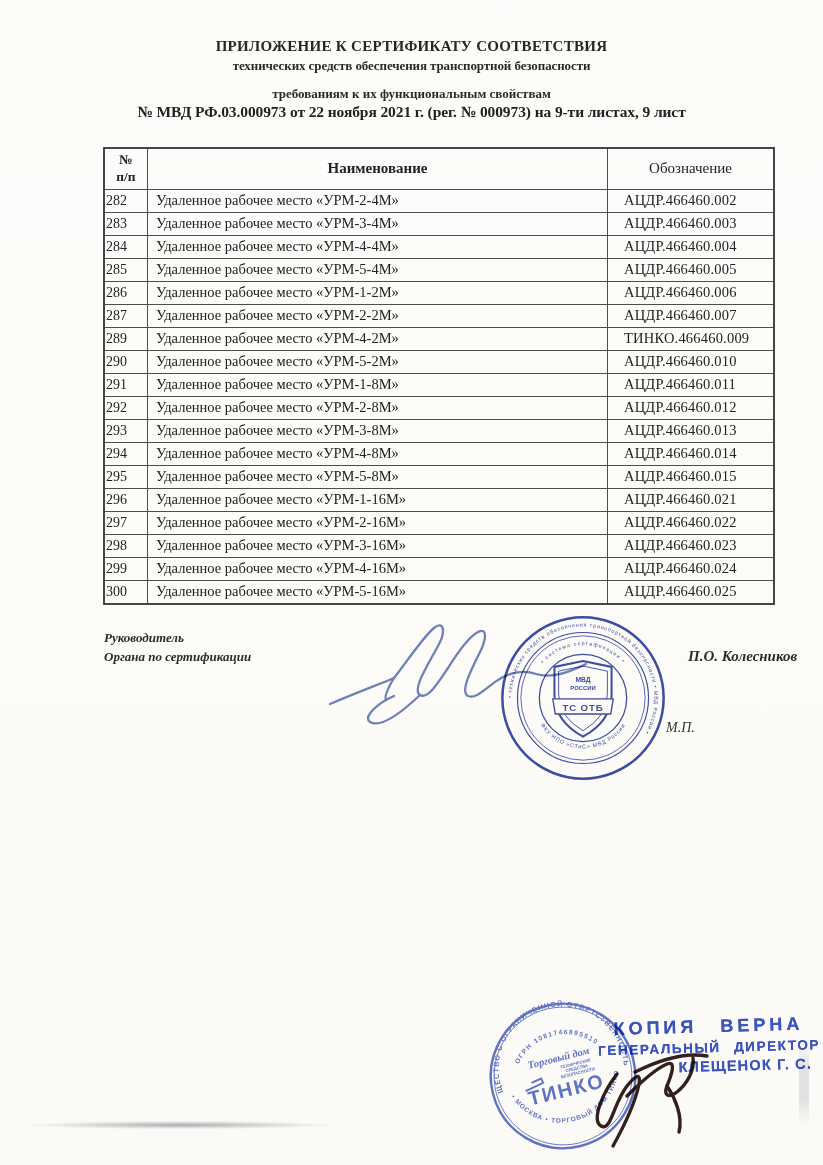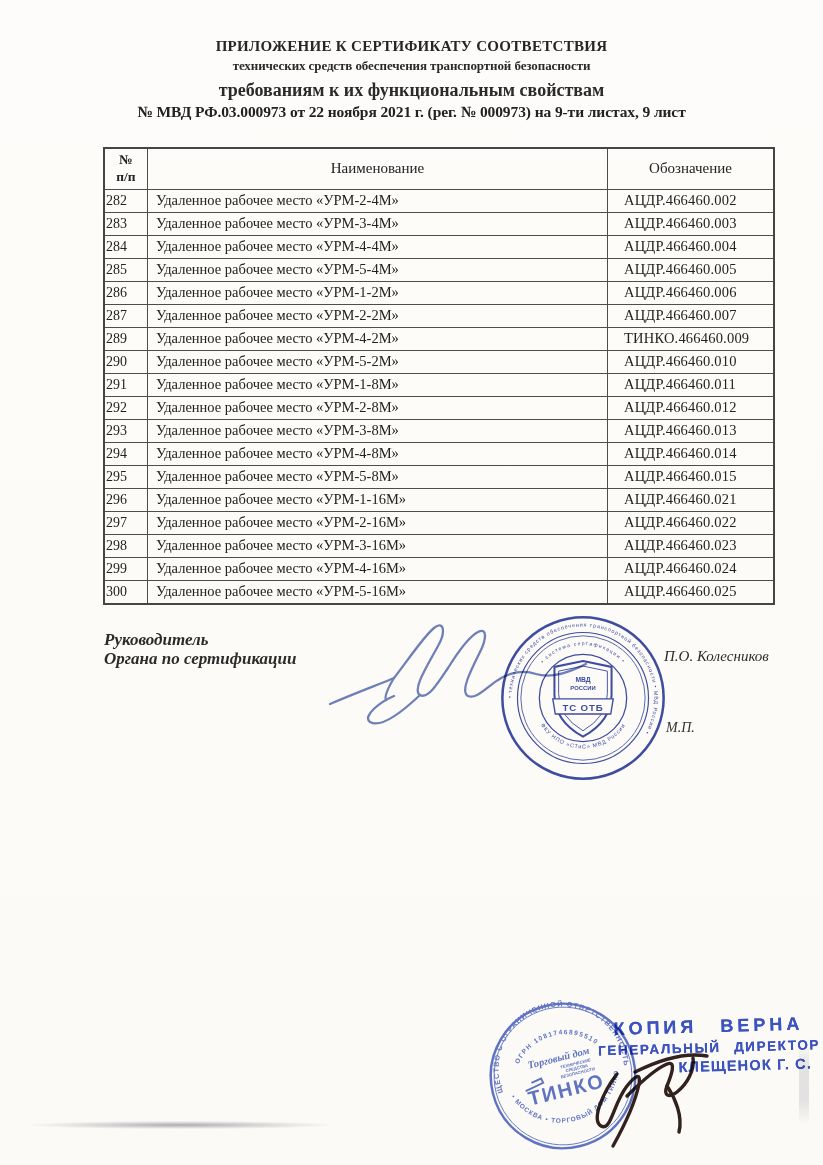--- a/index.html
+++ b/index.html
@@ -6,40 +6,40 @@
   .page{
     position:relative;width:823px;height:1165px;margin:0 auto;
     background:linear-gradient(180deg,#fdfcfa 0%,#fcfbf7 60%,#fbfaf6 100%);
     overflow:hidden;color:#1f1f1f;
     font-family:"Liberation Serif","DejaVu Serif",serif;
   }
   .abs{position:absolute;}
   .ctr{left:0;width:100%;text-align:center;}
   .t1{top:38px;font-size:15px;font-weight:bold;letter-spacing:.3px;color:#262626;}
   .t2{top:58px;font-size:13px;font-weight:bold;letter-spacing:-.1px;color:#2a2a2a;}
-  .t3{top:80px;font-size:18px;font-weight:bold;color:#2a2a2a;}
+  .t3{top:86px;font-size:13px;font-weight:bold;color:#2a2a2a;}
   .tnum{top:103px;font-size:15.5px;font-weight:bold;letter-spacing:-.1px;color:#222;}
 
   table.doc{
     position:absolute;left:103px;top:147px;width:662px;
     border-collapse:collapse;table-layout:fixed;
     font-size:14.5px;color:#222;
   }
   table.doc th,table.doc td{border:1.4px solid #4d4d4d;overflow:hidden;white-space:nowrap;}
   table.doc{border:2px solid #454545;}
   th.h-num{width:42px;font-size:13.5px;font-weight:bold;line-height:1.25;padding:3px 0;}
-  th.h-name{width:457px;font-size:15px;font-weight:normal;}
+  th.h-name{width:457px;font-size:15px;font-weight:bold;}
   th.h-des{width:163px;font-size:15px;font-weight:normal;}
   td.c-num{text-align:left;height:20px;line-height:19px;font-size:14px;}
   td.c-name{padding-left:8px;height:20px;line-height:19px;}
   td.c-des{padding-left:16px;height:20px;line-height:19px;letter-spacing:.2px;}
 
-  .role{left:104px;font-size:17px;font-weight:bold;font-style:italic;color:#2b2b2b;}
+  .role{left:104px;font-size:13px;font-weight:bold;font-style:italic;color:#2b2b2b;}
   .role1{top:630px;} .role2{top:649px;}
-  .signer{left:664px;top:648px;font-size:15px;font-weight:normal;font-style:italic;color:#2b2b2b;z-index:1;}
+  .signer{left:688px;top:648px;font-size:15px;font-weight:bold;font-style:italic;color:#2b2b2b;z-index:1;}
   .mp{left:666px;top:720px;font-size:14px;font-style:italic;color:#333;}
 
   .sig-top{left:328px;top:596px;z-index:2;mix-blend-mode:multiply;}
   .stamp-mvd{left:499px;top:613px;z-index:3;mix-blend-mode:multiply;opacity:.92;}
   .stamp-tinko{left:487px;top:1000px;z-index:2;mix-blend-mode:multiply;opacity:.9;}
   .sig-bottom{left:583px;top:1032px;z-index:4;mix-blend-mode:multiply;}
 
   .copy-stamp{
     left:614px;top:1016px;width:210px;z-index:3;
     transform:rotate(-1.6deg);

